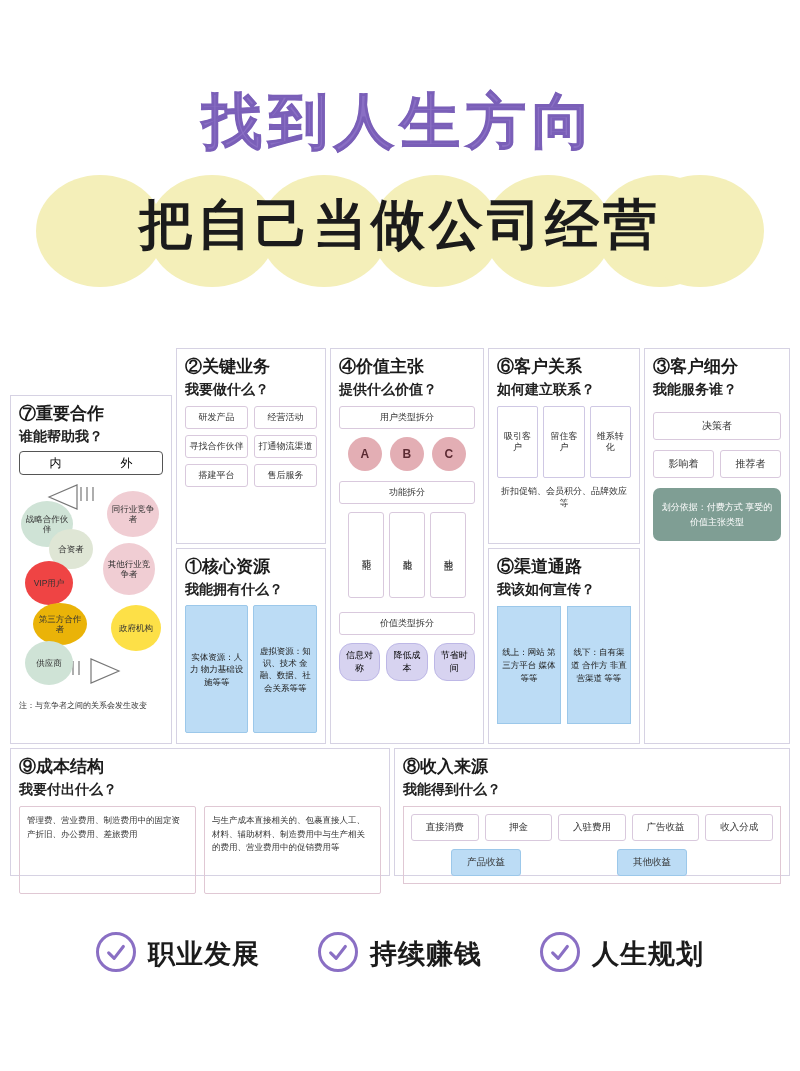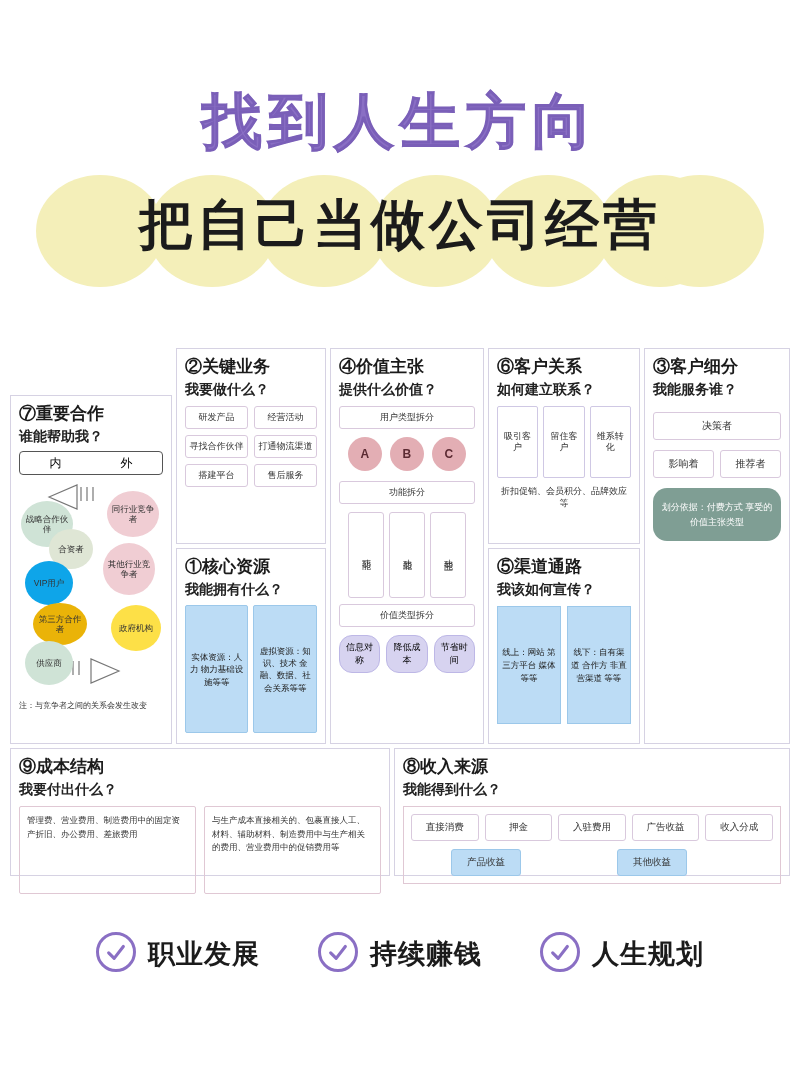--- a/index.html
+++ b/index.html
@@ -116,21 +116,21 @@
   }
 
   
   .c3 { width: 148px; }
   .c3 .chip { margin-top: 7px; padding: 6px 2px; font-size: 10px; }
   .c3row { display: flex; gap: 6px; }
   .c3row .chip { flex: 1; }
   .teal {
     margin-top: 10px; background: #7f9e94; color: #fff;
     font-size: 9px; text-align: center; padding: 12px 6px; line-height: 1.6;
-    border-radius: 14px;
+    border-radius: 7px;
   }
 
   
   .b9 { width: 380px; }
   .b8 { width: 396px; }
   .b9inner { display: flex; gap: 8px; margin-top: 8px; }
   .b9cell {
     flex: 1; border: 1px solid #e0c8d4; font-size: 8.5px; color: #333;
     padding: 7px; line-height: 1.55; border-radius: 2px;
   }
@@ -192,21 +192,21 @@
             <line x1="68" y1="8" x2="68" y2="22" stroke="#777" stroke-width="1.2"></line>
             <line x1="74" y1="8" x2="74" y2="22" stroke="#777" stroke-width="1.2"></line>
             <polygon points="100,192 72,180 72,204" fill="none" stroke="#777" stroke-width="1.2"></polygon>
             <line x1="60" y1="182" x2="60" y2="196" stroke="#777" stroke-width="1.2"></line>
             <line x1="54" y1="182" x2="54" y2="196" stroke="#777" stroke-width="1.2"></line>
             <line x1="48" y1="182" x2="48" y2="196" stroke="#777" stroke-width="1.2"></line>
           </svg>
           <div class="ell" style="left:2px;top:22px;width:52px;height:46px;background:#cfe3d6">战略合作伙伴</div>
           <div class="ell" style="left:88px;top:12px;width:52px;height:46px;background:#f0cdd3">同行业竞争者</div>
           <div class="ell" style="left:30px;top:50px;width:44px;height:40px;background:#dfe6d5">合资者</div>
-          <div class="ell" style="left:6px;top:82px;width:48px;height:44px;background:#0ea5e9">VIP用户</div>
+          <div class="ell" style="left:6px;top:82px;width:48px;height:44px;background:#ef4444">VIP用户</div>
           <div class="ell" style="left:84px;top:64px;width:52px;height:52px;background:#f0cdd3">其他行业竞争者</div>
           <div class="ell" style="left:14px;top:124px;width:54px;height:42px;background:#eab308">第三方合作者</div>
           <div class="ell" style="left:92px;top:126px;width:50px;height:46px;background:#fde047">政府机构</div>
           <div class="ell" style="left:6px;top:162px;width:48px;height:44px;background:#cfe3d6">供应商</div>
         </div>
         <div class="note">注：与竞争者之间的关系会发生改变</div>
       </div>
 
       <div style="display:flex;flex-direction:column;gap:4px">
         <div class="box c2" style="height:196px">
@@ -239,21 +239,21 @@
           <div class="circ">A</div>
           <div class="circ">B</div>
           <div class="circ">C</div>
         </div>
         <div class="chip" style="margin-top:10px">功能拆分</div>
         <div class="vcols">
           <div class="vcol">功能一</div>
           <div class="vcol">功能二</div>
           <div class="vcol">功能三</div>
         </div>
-        <div class="chip" style="margin-top:6px">价值类型拆分</div>
+        <div class="chip" style="margin-top:14px">价值类型拆分</div>
         <div class="pills3">
           <div class="pill">信息对称</div>
           <div class="pill">降低成本</div>
           <div class="pill">节省时间</div>
         </div>
       </div>
 
       <div style="display:flex;flex-direction:column;gap:4px">
         <div class="box c6" style="height:196px">
           <div class="bt">⑥客户关系</div>

